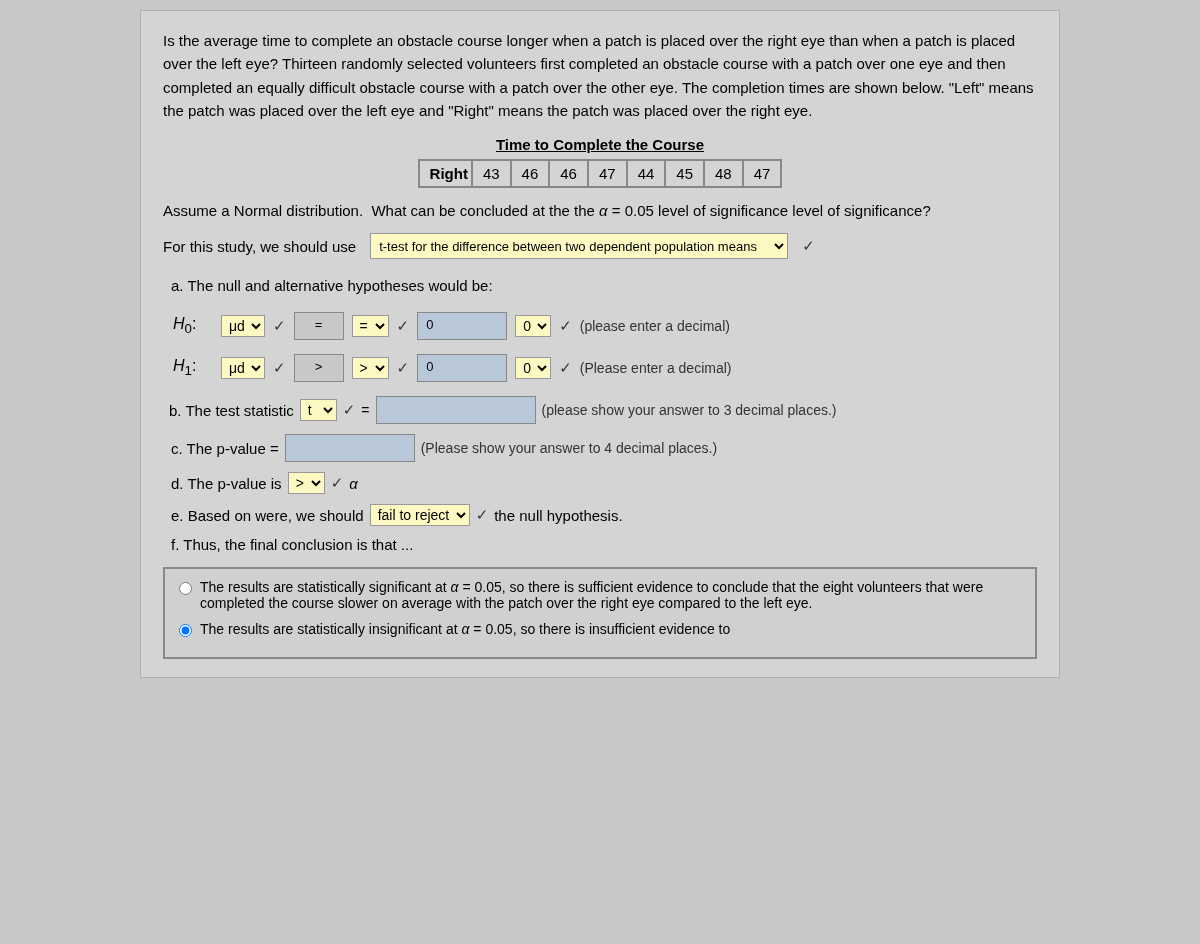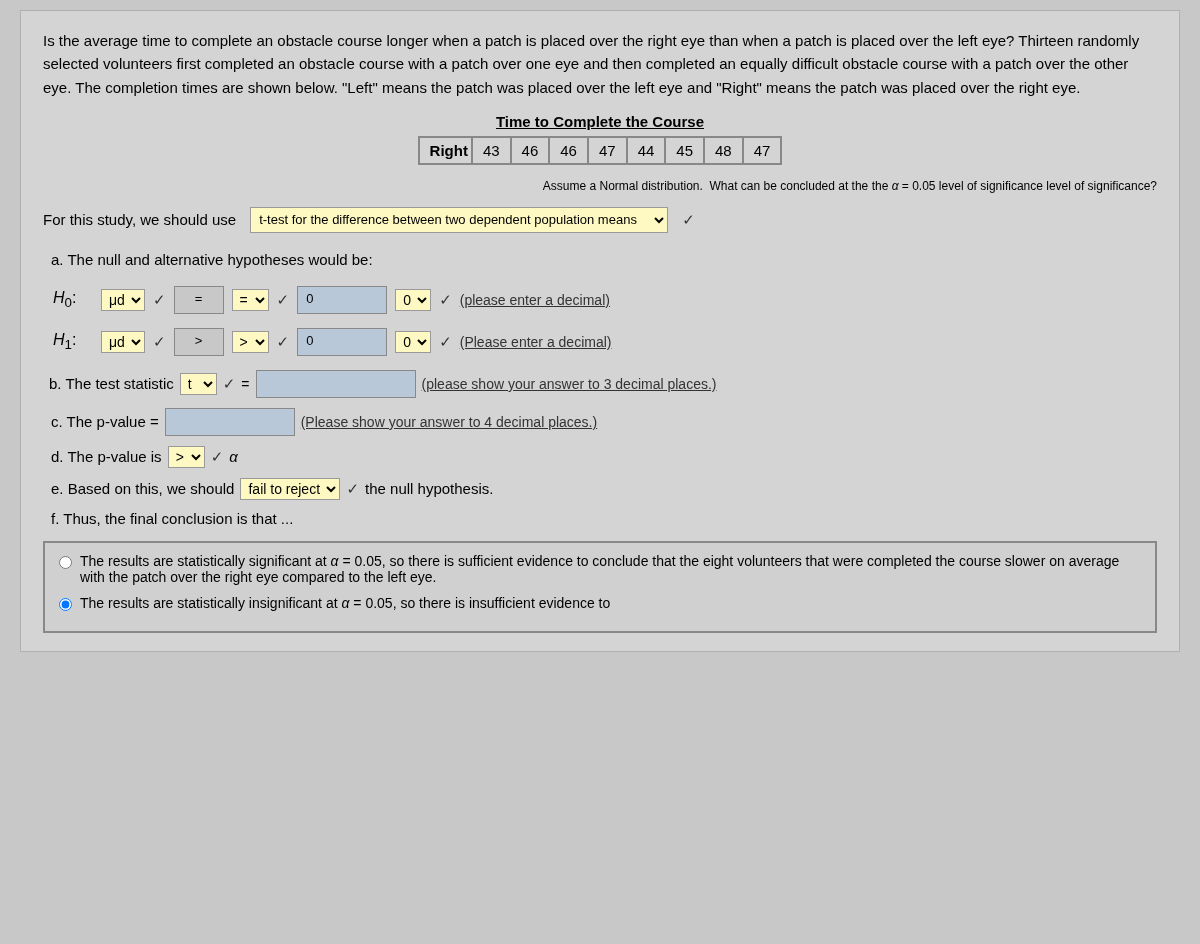--- a/index.html
+++ b/index.html
@@ -8,21 +8,21 @@
       font-size: 15px;
       background: #c8c8c8;
       display: flex;
       justify-content: center;
       align-items: flex-start;
       min-height: 944px;
       padding: 10px;
     }
     .main-container {
       background: #d4d4d4;
-      width: 1160px;
+      width: 920px;
       padding: 18px 22px;
       border: 1px solid #b0b0b0;
     }
     .intro-text {
       font-size: 15px;
       line-height: 1.55;
       margin-bottom: 14px;
     }
     .table-section {
       text-align: center;
@@ -44,23 +44,22 @@
       font-size: 15px;
       min-width: 36px;
       text-align: right;
     }
     .data-table .row-label {
       font-weight: bold;
       text-align: left;
       padding-right: 3px;
     }
     .normal-dist-text {
-      font-size: 12px;
+      font-size: 15px;
       margin-bottom: 14px;
-      text-align: right;
     }
     .study-row {
       display: flex;
       align-items: center;
       gap: 14px;
       margin-bottom: 18px;
       font-size: 15px;
     }
     select {
       font-size: 13px;
@@ -101,21 +100,20 @@
       border: 1px solid #888;
       padding: 4px 8px;
       font-size: 13px;
       width: 50px;
       height: 28px;
       text-align: center;
     }
     .paren-text {
       font-size: 14px;
       color: #333;
-      text-decoration: underline;
     }
     .stat-row {
       display: flex;
       align-items: center;
       gap: 6px;
       margin-left: 8px;
       margin-bottom: 10px;
       font-size: 15px;
     }
     .stat-input {
@@ -290,21 +288,21 @@
     <select class="small-select">
       <option>&gt;</option>
       <option>&lt;</option>
       <option>=</option>
     </select>
     <span class="checkmark">✓</span>
     <span class="alpha-sym">α</span>
   </div>
 
   <div class="stat-row">
-    <span>e. Based on this, we should</span>
+    <span>e. Based on were, we should</span>
     <select class="small-select">
       <option selected="">fail to reject</option>
       <option>reject</option>
       <option>accept</option>
     </select>
     <span class="checkmark">✓</span>
     <span>the null hypothesis.</span>
   </div>
 
   <div class="stat-row">

